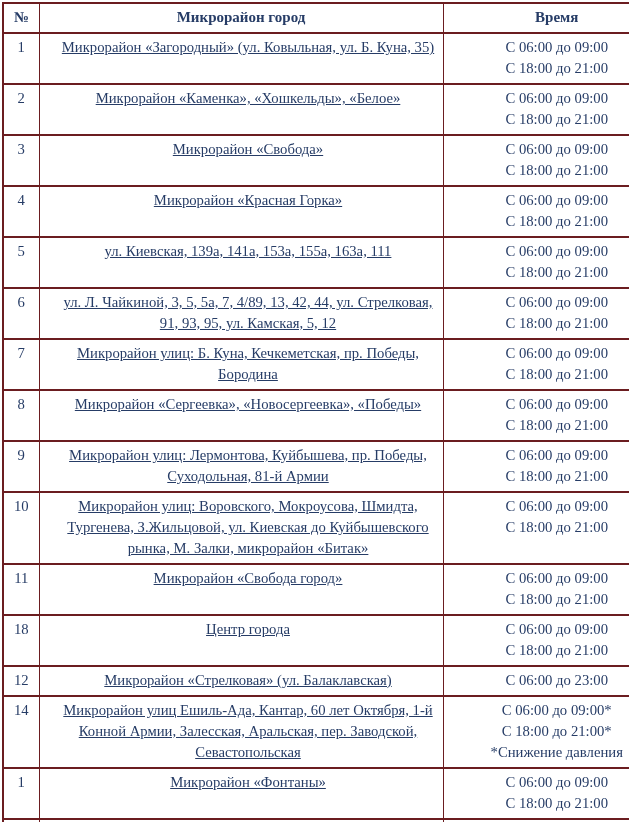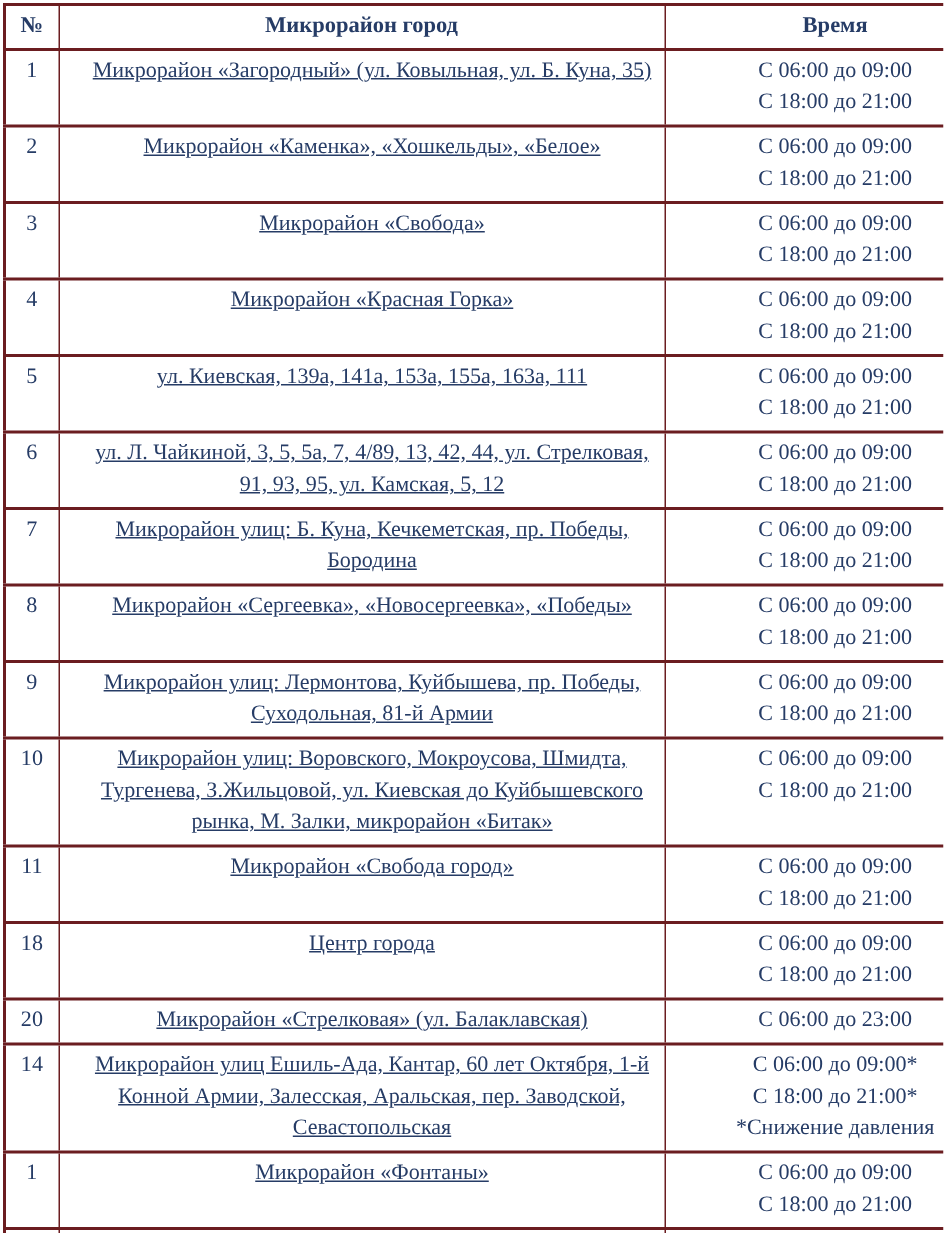--- a/index.html
+++ b/index.html
@@ -178,21 +178,21 @@
         </tr>
         <tr>
           <td class="num">18</td>
           <td class="district">Центр города</td>
           <td class="time">
             <div>С 06:00 до 09:00</div>
             <div>С 18:00 до 21:00</div>
           </td>
         </tr>
         <tr>
-          <td class="num">20</td>
+          <td class="num">12</td>
           <td class="district">Микрорайон «Стрелковая» (ул. Балаклавская)</td>
           <td class="time">
             <div>С 06:00 до 23:00</div>
           </td>
         </tr>
         <tr>
           <td class="num">14</td>
           <td class="district">Микрорайон улиц Ешиль-Ада, Кантар, 60 лет Октября, 1-й Конной Армии, Залесская, Аральская, пер. Заводской, Севастопольская</td>
           <td class="time">
             <div>С 06:00 до 09:00*</div>

